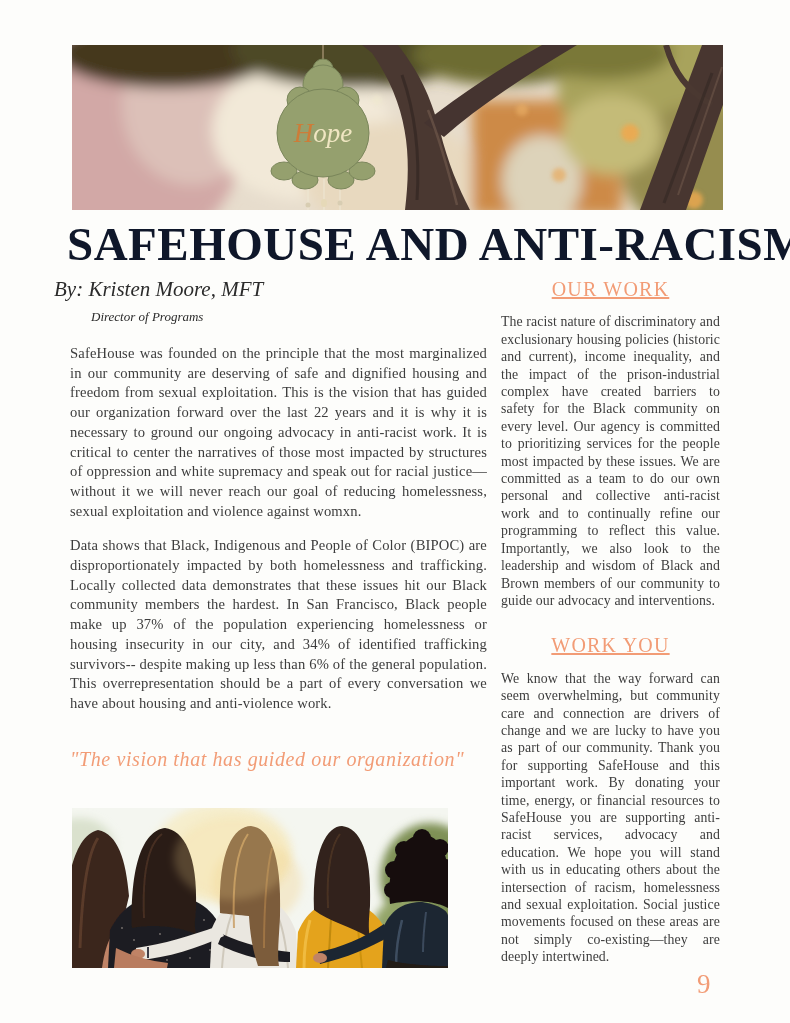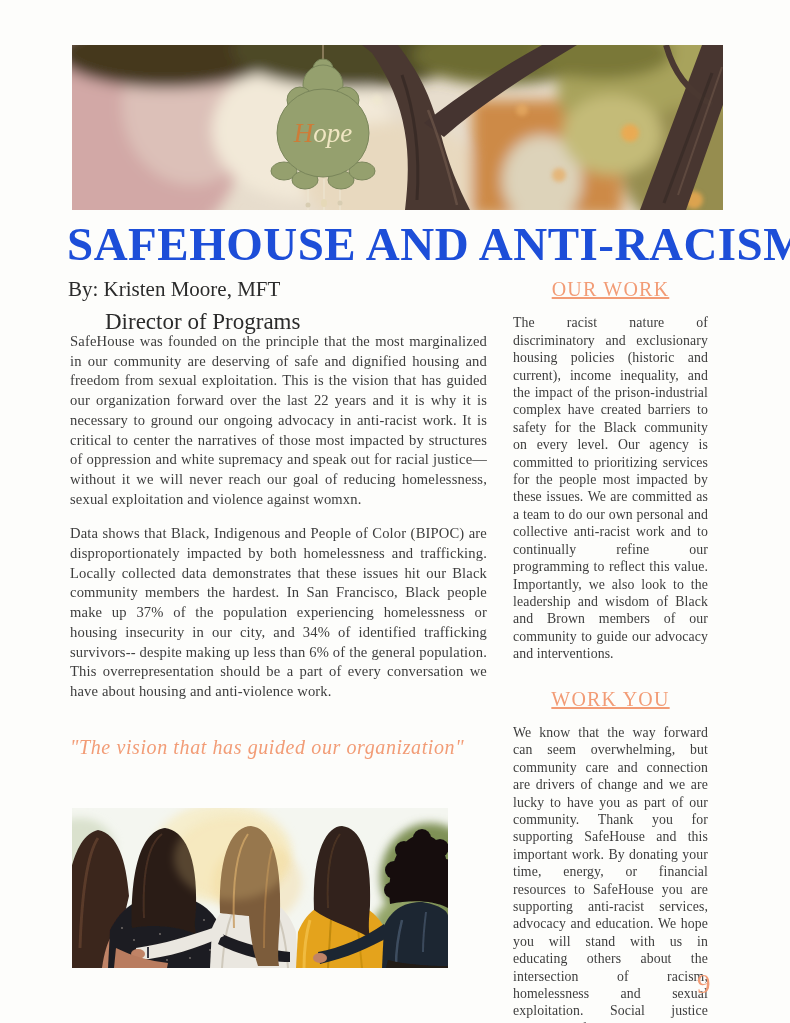--- a/index.html
+++ b/index.html
@@ -6,46 +6,46 @@
   .page{
     position:relative;width:790px;height:1023px;margin:0 auto;
     background:#fdfdfb;overflow:hidden;
     font-family:"Liberation Serif","DejaVu Serif",serif;color:#3d3d3d;
     --accent:#f29c76;
   }
   .hero{position:absolute;left:72px;top:45px;width:651px;height:165px;}
   .hero svg{display:block;width:100%;height:100%;}
   .title{
     position:absolute;left:67px;top:217px;width:680px;margin:0;
-    font-size:47px;font-weight:700;color:#1d4ed8;letter-spacing:0.5px;
+    font-size:47px;font-weight:700;color:#0f172a;letter-spacing:0.5px;
     white-space:nowrap;
   }
-  .byline{position:absolute;left:68px;top:277px;font-size:21px;color:#2b2b2b;}
-  .byline-role{margin-left:37px;margin-top:7px;font-size:23px;color:#2b2b2b;}
+  .byline{position:absolute;left:54px;top:277px;font-size:21px;color:#2b2b2b;font-style:italic;}
+  .byline-role{margin-left:37px;margin-top:7px;font-size:13px;color:#2b2b2b;}
   .left-col{
-    position:absolute;left:70px;top:332px;width:417px;
+    position:absolute;left:70px;top:344px;width:417px;
     font-size:14.6px;line-height:19.7px;text-align:justify;letter-spacing:.15px;
   }
   .left-col p{margin:0;}
   .left-col p + p{margin-top:15px;}
   .pull-quote{
     margin-top:36px;color:var(--accent);font-style:italic;
     font-size:20px;letter-spacing:.6px;text-align:left;
   }
   .community-photo{position:absolute;left:72px;top:808px;width:376px;height:160px;}
   .community-photo svg{display:block;width:100%;height:100%;}
   .right-col{
     position:absolute;left:497px;top:281px;width:227px;
     font-size:13.8px;line-height:17.4px;text-align:justify;letter-spacing:.1px;
   }
   .right-col h2{
     margin:0 0 15px 0;text-align:center;font-weight:400;
     font-size:20px;letter-spacing:1.2px;color:var(--accent);text-decoration:underline;
   }
-  .right-col p{margin:16px;}
+  .right-col p{margin:4px;}
   .sidebar-section + .sidebar-section{margin-top:28px;}
   .page-number{
     position:absolute;left:697px;top:969px;
     font-size:27px;color:var(--accent);
   }
 </style>
 </head>
 <body>
 
 <div class="page" style="--accent: #f29c76; background: rgb(253, 253, 251); color: rgb(61, 61, 61);">

